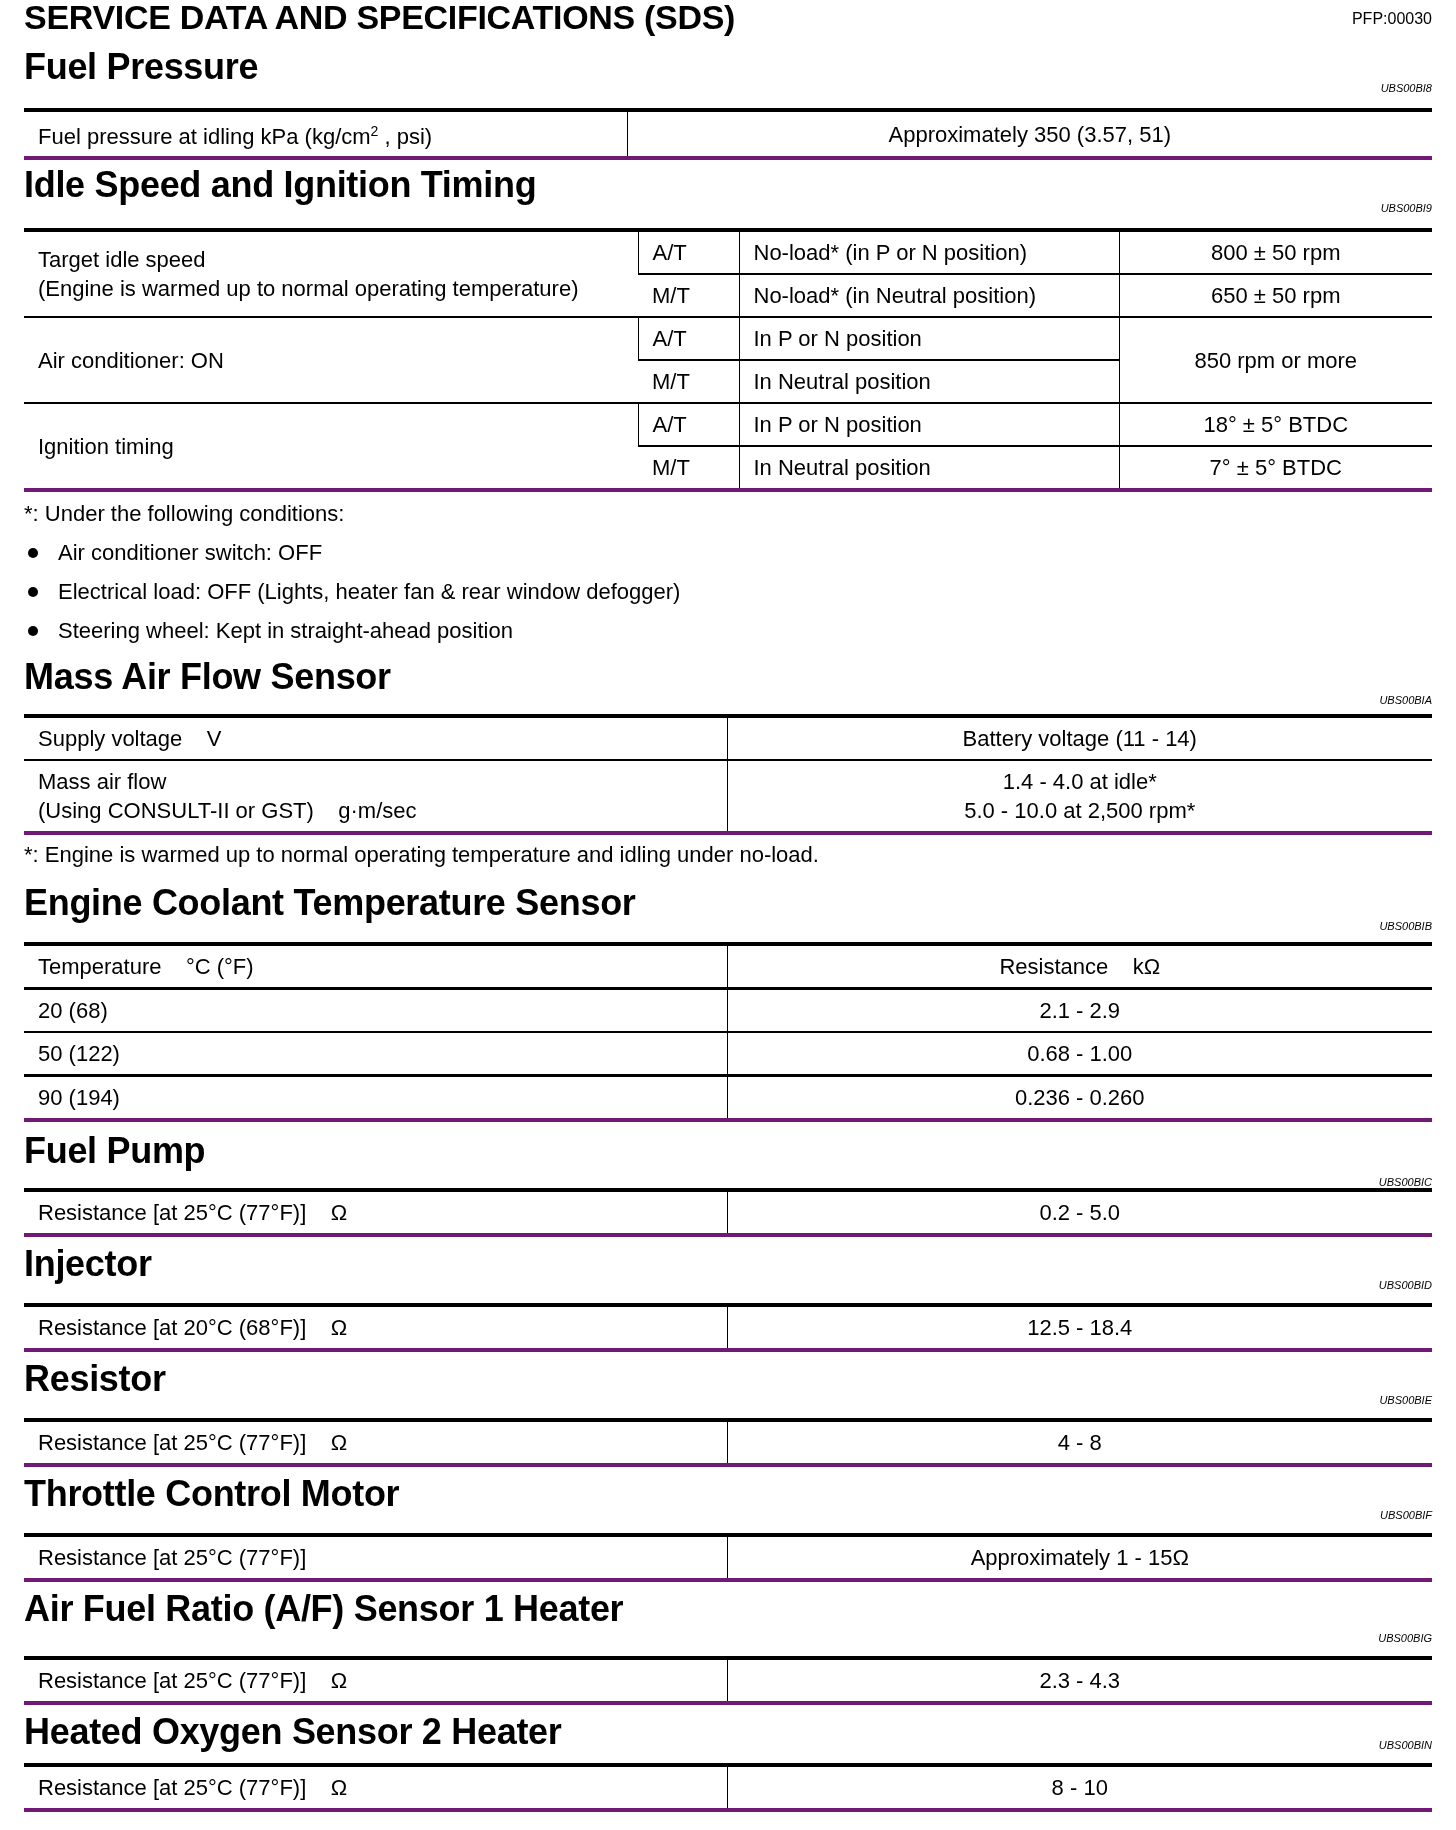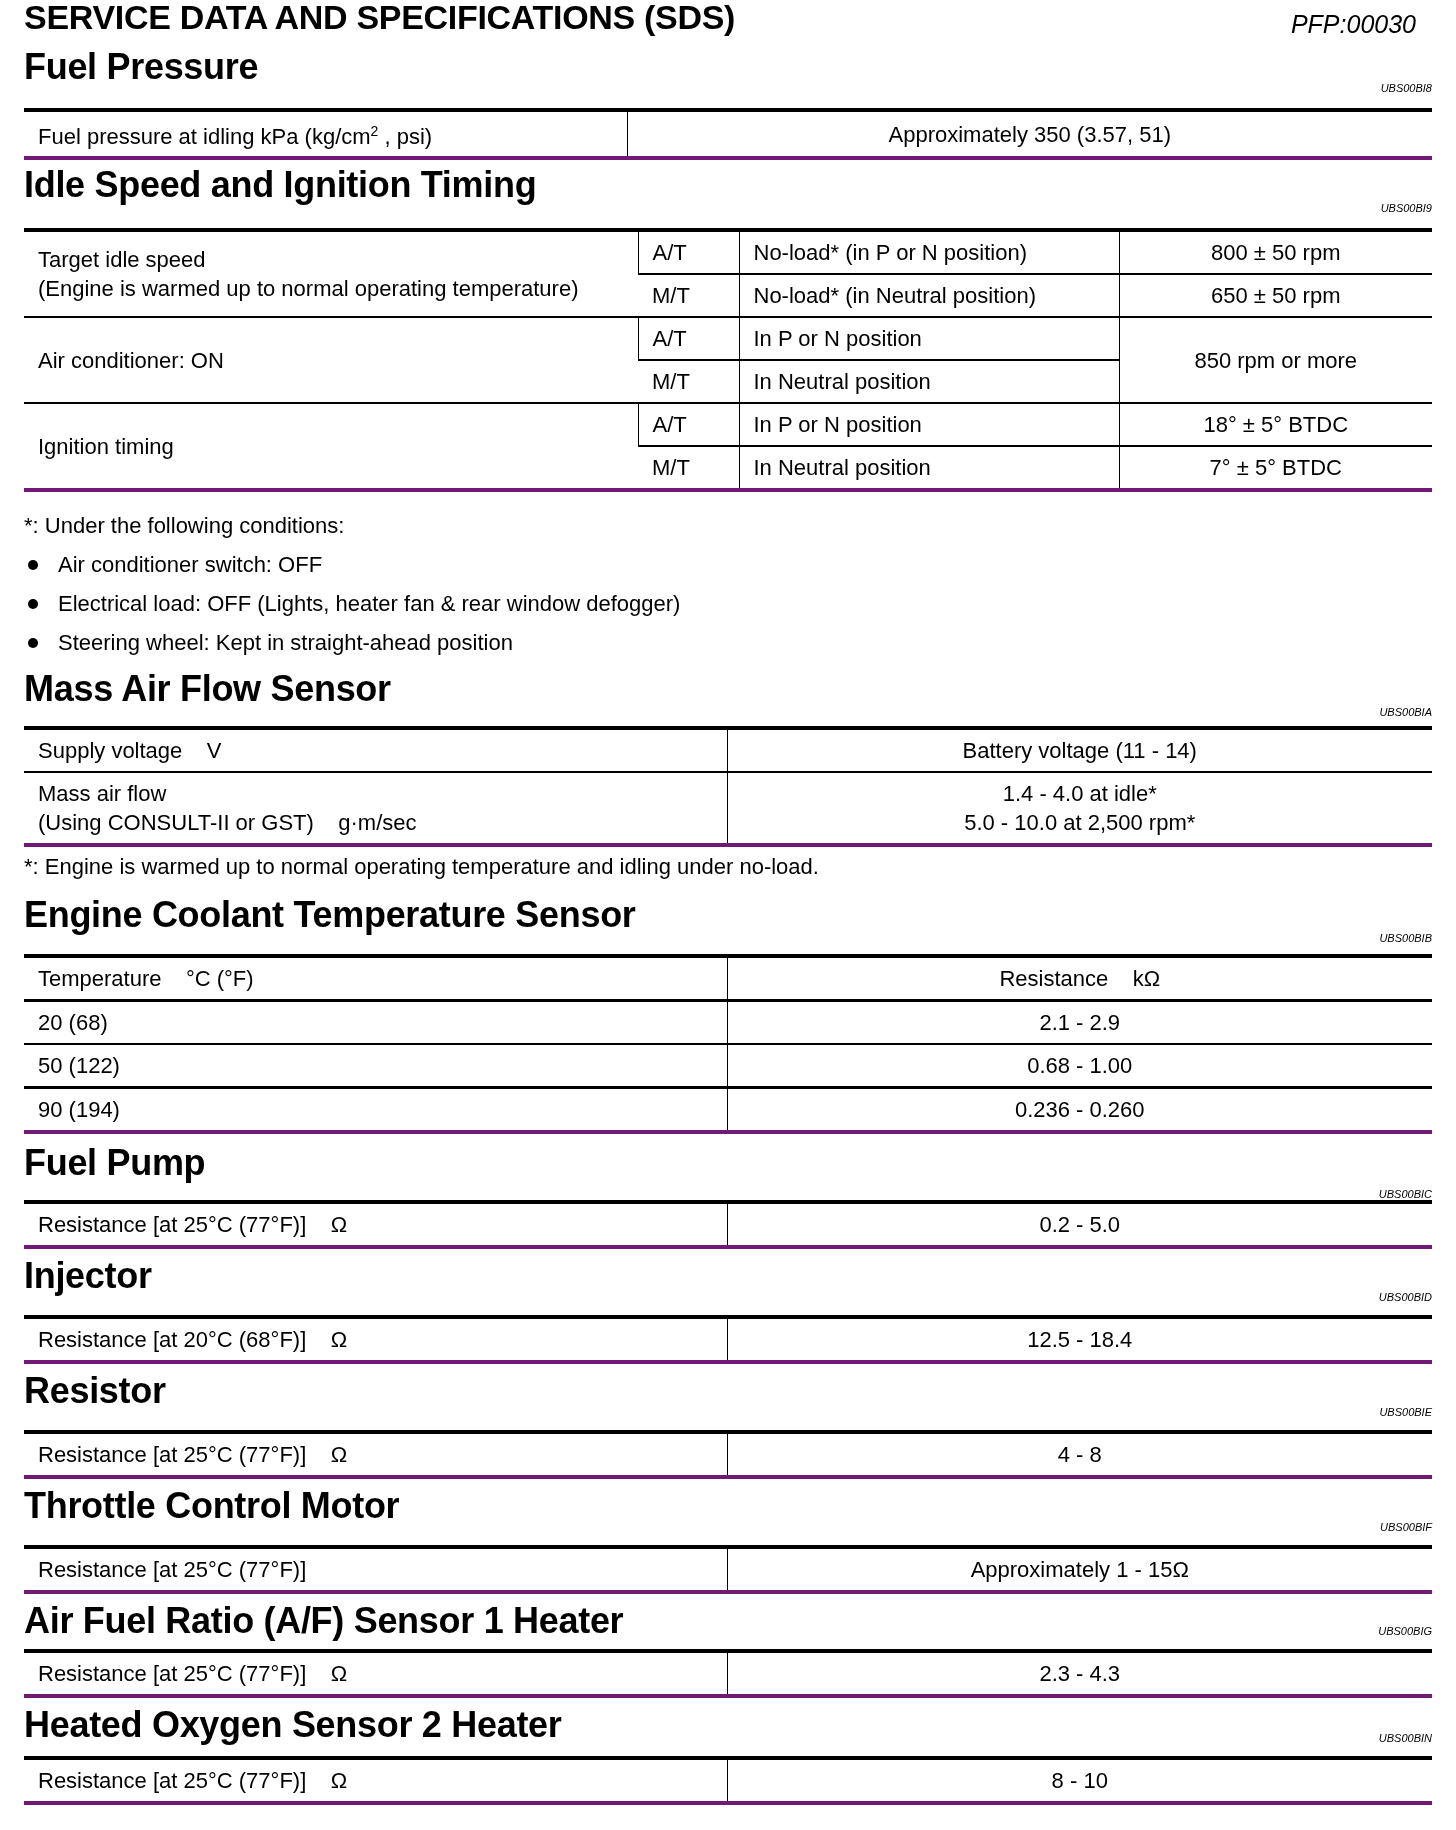--- a/index.html
+++ b/index.html
@@ -1,21 +1,21 @@
 <!DOCTYPE html>
 <html><head>
 <meta charset="utf-8">
 <style>
   html, body { margin:0; padding:0; background:#fff; }
   body { width:1456px; height:1830px; position:relative; overflow:hidden;
          font-family:"Liberation Sans", sans-serif; color:#000; }
   .page { position:absolute; left:24px; top:0; width:1408px; }
   .title-row { position:relative; height:46px;text-align:center; }
   .main-title { position:absolute; left:0; top:-2px; font-size:34px; font-weight:bold; letter-spacing:-0.3px; }
-  .pfp { position:absolute; right:16px; top:10px; font-size:25px;font-style:italic; }
+  .pfp { position:absolute; right:0; top:10px; font-size:16px; }
   .sec-head { position:relative; height:60px; }
   .sec-title { position:absolute; left:0; top:0px; font-size:36px; font-weight:bold; letter-spacing:-0.3px; }
   .sec-code { position:absolute; right:0; bottom:14px; font-size:11px; font-style:italic; }
   table { border-collapse:collapse; width:1408px; table-layout:fixed; font-size:22px; }
   table.t { border-top:4px solid #000; border-bottom:4px solid #701a75; }
   td { border-top:2px solid #000; padding:0 0 0 14px; height:41px; vertical-align:middle; line-height:29px; }
   td.c { text-align:center; padding:0; }
   td + td { border-left:1.5px solid #000; }
   tr:first-child td { border-top:none; }
   .note { font-size:22px; line-height:39px; }
@@ -92,21 +92,21 @@
       <td>In P or N position</td>
       <td class="c">18° ± 5° BTDC</td>
     </tr>
     <tr>
       <td>M/T</td>
       <td>In Neutral position</td>
       <td class="c">7° ± 5° BTDC</td>
     </tr>
   </tbody>
     </table>
-  <div class="note" style="margin-top:14px">*: Under the following conditions:</div>
+  <div class="note" style="margin-top:2px">*: Under the following conditions:</div>
   <div class="note bullet">Air conditioner switch: OFF</div>
   <div class="note bullet">Electrical load: OFF (Lights, heater fan &amp; rear window defogger)</div>
   <div class="note bullet">Steering wheel: Kept in straight-ahead position</div>
 
   <div class="sec-head" style="height:64px">
     <div class="sec-title" style="top:6px">Mass Air Flow Sensor</div>
     <div class="sec-code" style="bottom:8px">UBS00BIA</div>
   </div>
   <table class="t">
     <colgroup>
@@ -228,21 +228,21 @@
       <tbody>
           <tr>
         <td style="white-space:pre">Resistance [at 25°C (77°F)]</td>
         <td class="c">Approximately 1 - 15Ω</td>
       </tr>
         </tbody>
       </table>
   </div>
 
   <div>
-    <div class="sec-head" style="height:55px">
+    <div class="sec-head" style="height:74px">
       <div class="sec-title" style="top:6px">Air Fuel Ratio (A/F) Sensor 1 Heater</div>
       <div class="sec-code" style="bottom:12px">UBS00BIG</div>
     </div>
     <table class="t">
         <colgroup>
           <col style="width:703px">
           <col>
         </colgroup>
       <tbody>
           <tr>

